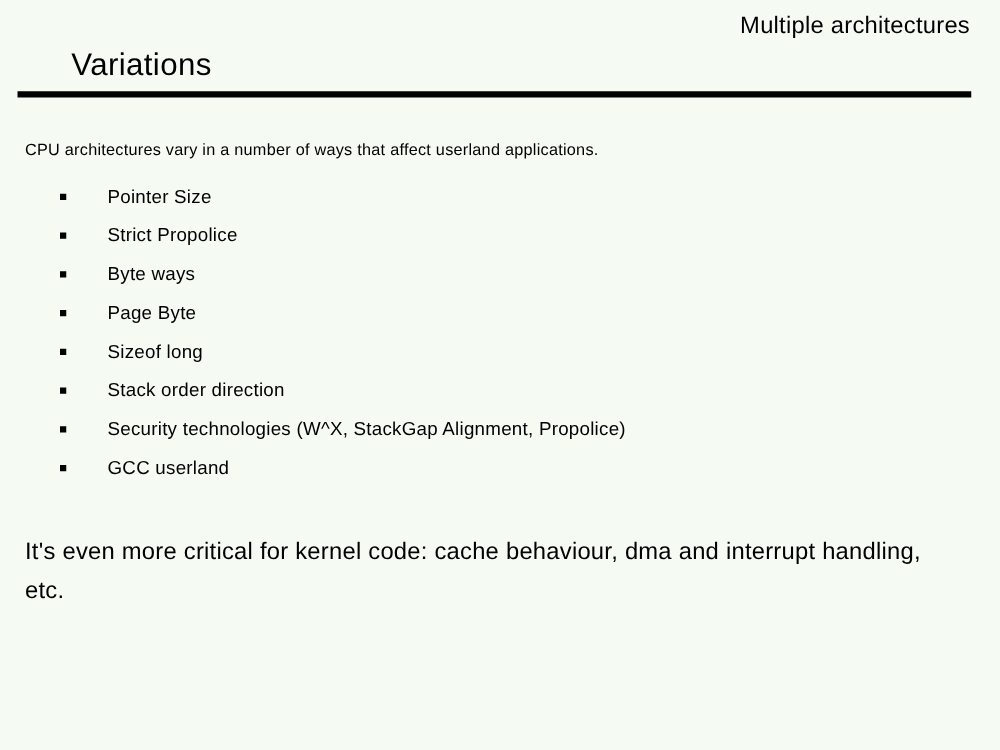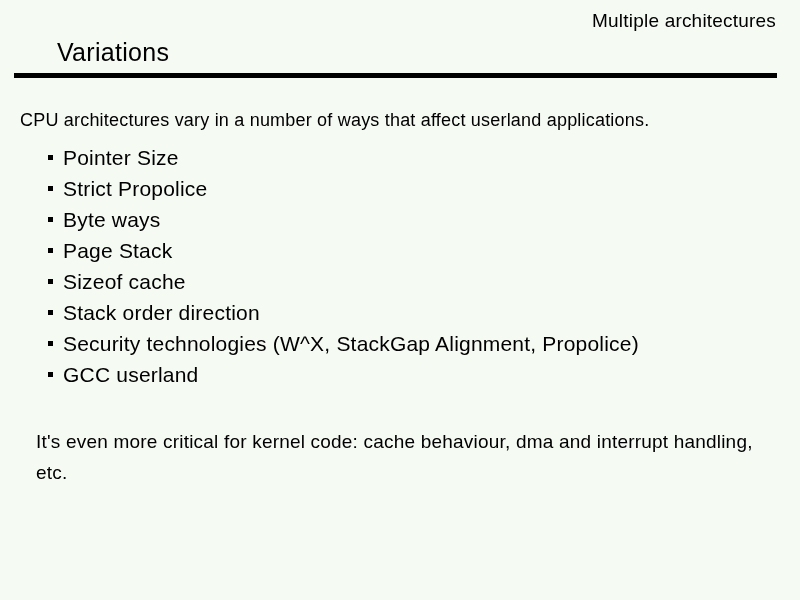--- a/index.html
+++ b/index.html
@@ -47,46 +47,47 @@
   }
   .content {
     position: absolute;
     top: 104px;
     left: 20px;
     right: 20px;
   }
   .intro {
     margin: 0;
     max-width: 640px;
-    font-size: 18px;
+    font-size: 13px;
     line-height: 32px;
     letter-spacing: 0.2px;
   }
   .bullet-list {
     list-style: none;
     margin: 6px 0 0 0;
     padding: 0 0 0 28px;
   }
   .bullet-list li {
-    font-size: 21px;
+    font-size: 15px;
     line-height: 31px;
     letter-spacing: 0.2px;
     display: flex;
     align-items: center;
+    gap: 23px;
   }
   .bullet-square {
     display: inline-block;
     width: 5px;
     height: 5px;
     background: #000000;
     margin-right: 10px;
     flex: 0 0 auto;
   }
   .footer-note {
-    margin: 36px 0 0 16px;
+    margin: 36px 0 0 0;
     max-width: 750px;
     font-size: 19px;
     line-height: 31px;
     letter-spacing: 0.2px;
   }
 </style>
 </head>
 <body>
 
 <div class="slide">
@@ -107,25 +108,25 @@
         <li>
         <span class="bullet-square"></span>
         <span>Strict Propolice</span>
       </li>
         <li>
         <span class="bullet-square"></span>
         <span>Byte ways</span>
       </li>
         <li>
         <span class="bullet-square"></span>
-        <span>Page Stack</span>
+        <span>Page Byte</span>
       </li>
         <li>
         <span class="bullet-square"></span>
-        <span>Sizeof cache</span>
+        <span>Sizeof long</span>
       </li>
         <li>
         <span class="bullet-square"></span>
         <span>Stack order direction</span>
       </li>
         <li>
         <span class="bullet-square"></span>
         <span>Security technologies (W^X, StackGap Alignment, Propolice)</span>
       </li>
         <li>

